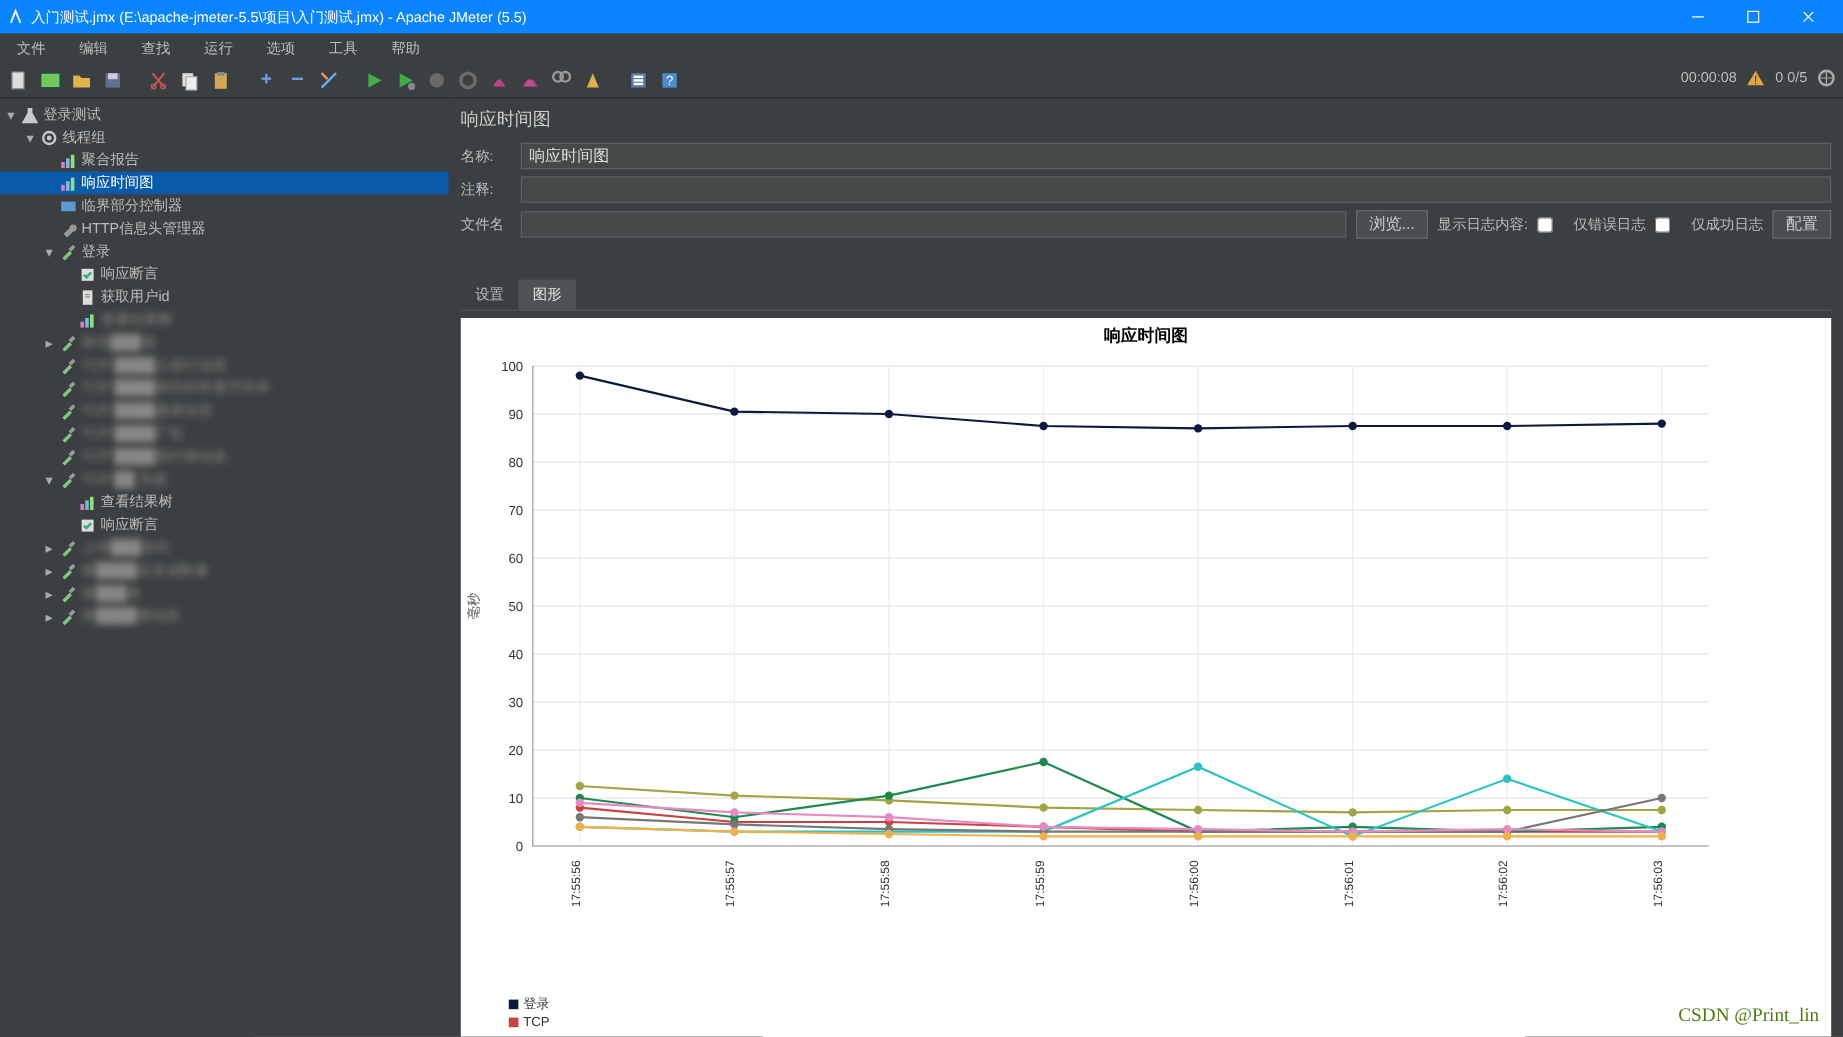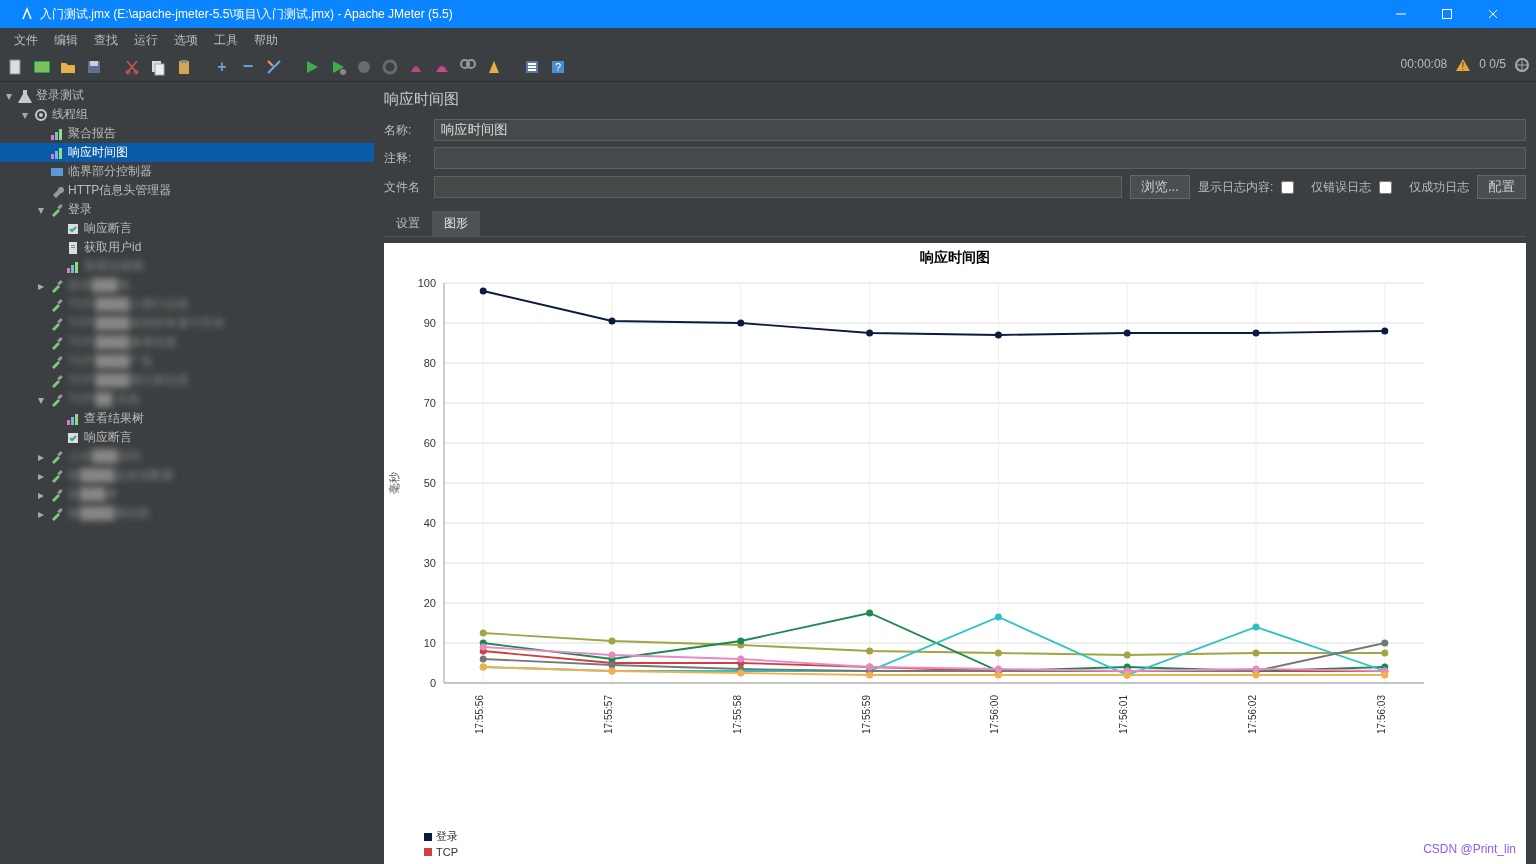--- a/index.html
+++ b/index.html
@@ -1,22 +1,22 @@
 <!DOCTYPE html>
 <html><head>
 <meta charset="utf-8">
 <style>
   * { box-sizing: border-box; margin: 0; padding: 0; }
   body { font-family: "Microsoft YaHei", Arial, sans-serif; font-size: 12px; background: #3c3f41; color: #bbbbbb; width: 1536px; height: 864px; overflow: hidden; }
-  .titlebar { height: 28px; background: #0a84ff; color: #fff; display: flex; align-items: center; justify-content: space-between; padding: 0 20px; }
+  .titlebar { height: 28px; background: #0a84ff; color: #fff; display: flex; align-items: center; justify-content: space-between; padding: 0 6px; }
   .titlebar .left { display: flex; align-items: center; gap: 6px; }
   .titlebar .appicon { width: 14px; height: 14px; display: inline-block; }
   .titlebar .wbtns { display: flex; }
   .titlebar .wbtn { width: 46px; height: 28px; display: flex; align-items: center; justify-content: center; color: #fff; }
-  .menubar { height: 24px; background: #3c3f41; display: flex; align-items: center; padding: 0 6px; gap: 0; }
+  .menubar { height: 24px; background: #3c3f41; display: flex; align-items: center; padding: 0 6px; gap: 12px; }
   .menubar span { padding: 2px 8px; cursor: default; }
   .toolbar { height: 30px; background: #3c3f41; display: flex; align-items: center; padding: 2px 6px; justify-content: space-between; border-bottom: 1px solid #2b2b2b; }
   .toolbar .tb-left { display: flex; gap: 6px; align-items: center; }
   .toolbar .tbicon { width: 20px; height: 20px; display: flex; align-items: center; justify-content: center; }
   .toolbar .tb-right { display: flex; gap: 8px; align-items: flex-start; }
 
   .main { display: flex; height: calc(864px - 28px - 24px - 30px); }
   .tree { width: 374px; background: #3c3f41; overflow: auto; padding-top: 4px; }
   .tree-row { display: flex; align-items: center; height: 19px; padding-left: 4px; gap: 4px; white-space: nowrap; }
   .tree-row.selected { background: #0a5aaa; color: #fff; }
@@ -29,30 +29,30 @@
   .content h2 { font-size: 15px; font-weight: normal; color: #ccc; margin-bottom: 4px; }
   .field-row { display: flex; align-items: center; gap: 8px; }
   .field-label { width: 42px; color: #bbb; }
   .field-input { flex: 1; height: 22px; background: #45494a; border: 1px solid #5e6060; color: #ddd; padding: 0 6px; }
   .subhead { color: #bbb; margin-top: 4px; }
   .filebar { display: flex; align-items: center; gap: 8px; }
   .btn { background: #4b4e50; border: 1px solid #646668; color: #ccc; padding: 2px 10px; height: 24px; }
   .chk { display: flex; align-items: center; gap: 17px; }
   .chk input { width: 13px; height: 13px; }
   .tabs { display: flex; margin-top: 6px; border-bottom: 1px solid #555; }
-  .tabs .tab { padding: 4px 12px; background: #3c3f41; color: #bbb; }
+  .tabs .tab { padding: 4px 12px; background: #3c3f41; color: #bbb; margin-top: 22px; }
   .tabs .tab.active { background: #4f5254; color: #e5e5e5; }
 
   .chart-wrap { flex: 1; background: #fff; margin-top: 0; position: relative; overflow: hidden; }
   .chart-title { text-align: center; font-weight: bold; color: #000; padding: 6px 0; font-size: 14px; }
   svg.chart { display: block; }
   .legend { position: absolute; bottom: 6px; left: 40px; display: flex; flex-direction: column; gap: 2px; color: #333; font-size: 11px; }
   .legend-item { display: flex; align-items: center; gap: 4px; }
   .lbox { width: 8px; height: 8px; }
-  .watermark { position: absolute; right: 10px; bottom: 8px; color: #8b5cf6; font-size: 12px; }
+  .watermark { position: absolute; right: 10px; bottom: 8px; color: #4d7c0f; font-size: 16px; font-family: Liberation Serif, serif; }
 </style>
 </head>
 <body>
 
 <div class="titlebar">
   <div class="left">
     <span class="appicon">
       <svg viewBox="0 0 14 14">
           <path d="M3 12 L7 2 L11 12" stroke="#fff" stroke-width="1.5" fill="none"></path>
         </svg>

